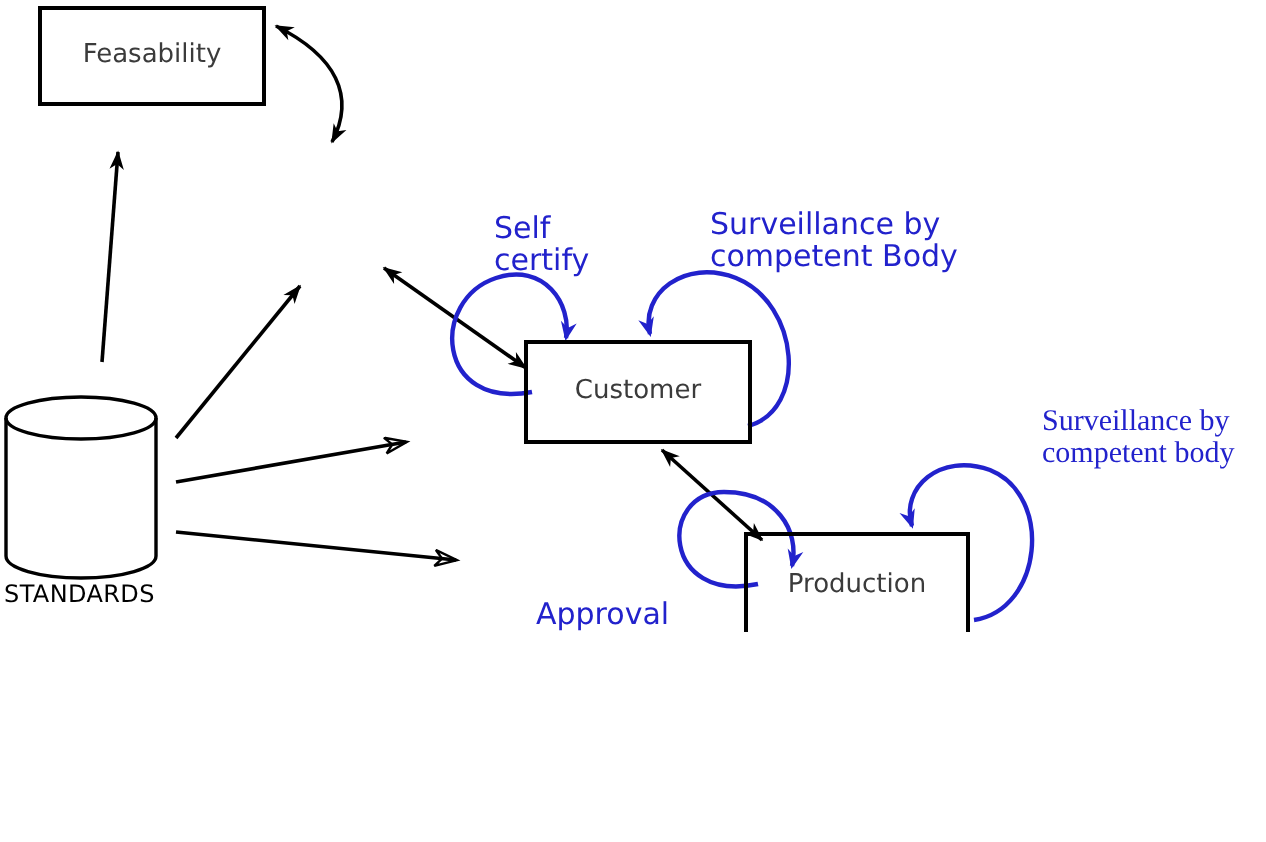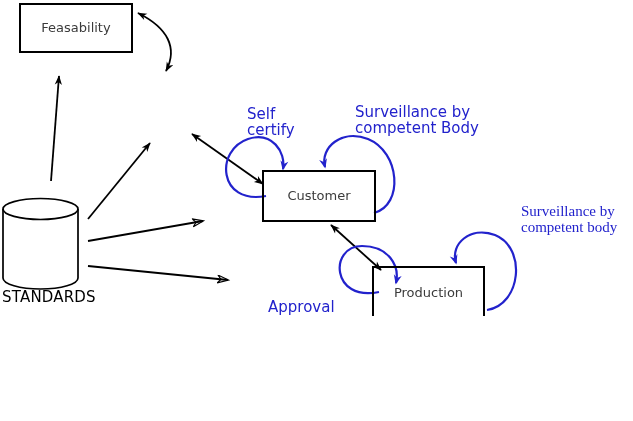--- a/index.html
+++ b/index.html
@@ -47,21 +47,21 @@
     position: absolute;
     color: #2222cc;
     font-size: 15px;
     line-height: 16px;
     font-family: "DejaVu Sans", sans-serif;
     white-space: pre-line;
   }
   .store-label {
     position: absolute;
     color: #000000;
-    font-size: 15px;
+    font-size: 12px;
     line-height: 15px;
     font-family: "DejaVu Sans", sans-serif;
     letter-spacing: 0.2px;
   }
 </style>
 </head>
 <body>
 
 <div id="canvas">
 

